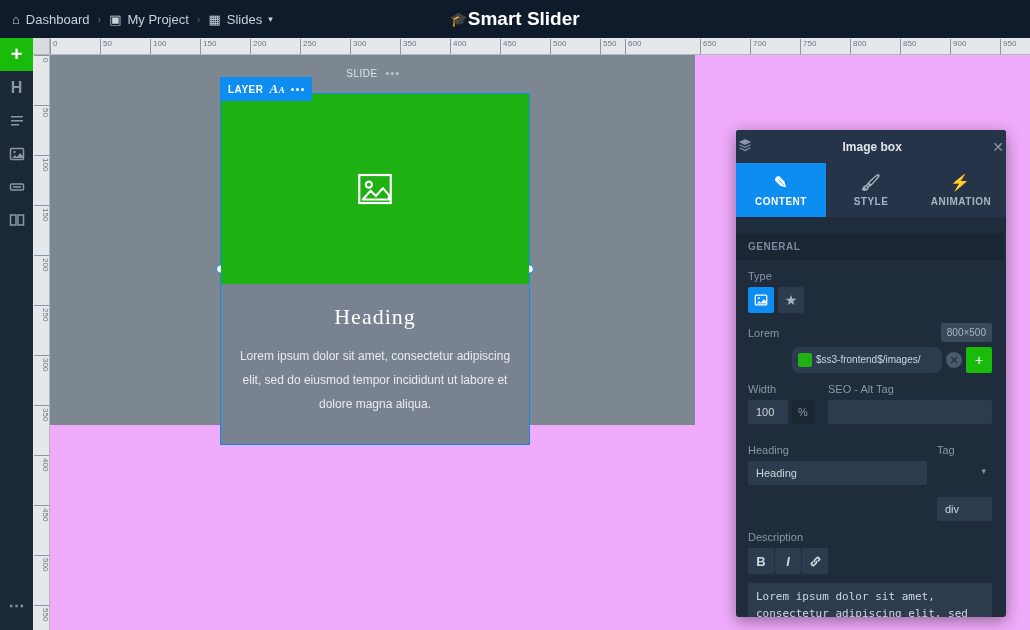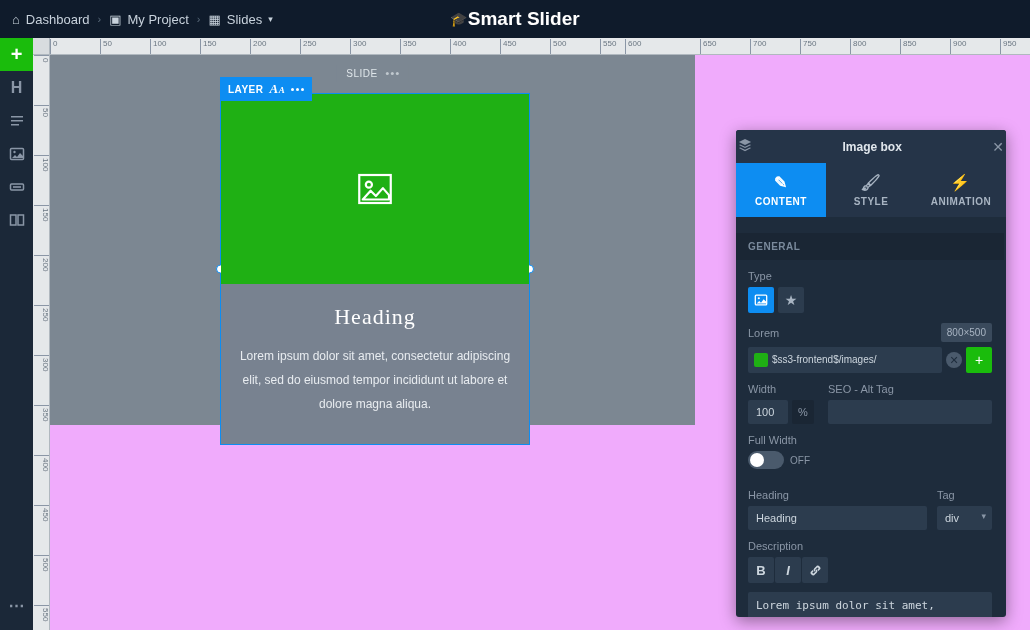--- a/index.html
+++ b/index.html
@@ -67,33 +67,33 @@
 .field { display: flex; flex-direction: column; gap: 5px; }
 .field-label { font-size: 11px; color: #8a96a6; }
 .field-row { display: flex; gap: 4px; align-items: center; }
 
 .btn-sq { width: 26px; height: 26px; display: flex; align-items: center; justify-content: center; background: #2c3c4e; border-radius: 2px; cursor: pointer; font-size: 14px; color: #a8b4c2; }
 .btn-sq.blue { background: #0d8df2; color: #fff; }
 .btn-sq.green { background: #1abc0c; color: #fff; }
 .input-sm { background: #2c3c4e; border: none; color: #cdd6de; padding: 6px 8px; font-size: 11px; border-radius: 2px; width: 100%; }
 .dim-badge { background: #3a4a5c; color: #a8b4c2; font-size: 10px; padding: 4px 6px; border-radius: 2px; }
 .image-path-row { display: flex; align-items: center; gap: 4px; }
-.path-input { flex: 1; background: #2c3c4e; color: #cdd6de; font-size: 10px; padding: 6px; border-radius: 2px; white-space: nowrap; overflow: hidden; }
+.path-input { flex: 1; background: #2c3c4e; color: #cdd6de; font-size: 10px; padding: 6px; border-radius: 7px; white-space: nowrap; overflow: hidden; margin-left: 44px; }
 .color-sw { width: 14px; height: 14px; background: #1fb014; border-radius: 2px; display:inline-block; vertical-align:middle; margin-right:4px;}
 .unit-box { background: #1a2634; color: #8a96a6; font-size: 11px; padding: 6px 6px; border-radius: 2px; }
 
 .toggle { width: 36px; height: 18px; background: #4a5a6c; border-radius: 10px; position: relative; cursor: pointer; }
 .toggle .knob { position: absolute; top: 2px; left: 2px; width: 14px; height: 14px; background: #fff; border-radius: 50%; }
 .toggle-label { font-size: 10px; color: #8a96a6; }
 .toggle-row { display: flex; align-items: center; gap: 6px; }
 
 .rte-bar { display: flex; gap: 1px; margin-bottom: 4px; }
 .rte-btn { width: 26px; height: 26px; display: flex; align-items: center; justify-content: center; background: #2c3c4e; cursor: pointer; font-size: 13px; font-weight: bold; color: #cdd6de; border-radius:2px;}
 textarea.input-sm { resize: none; height: 70px; line-height: 1.5; }
-select.input-sm { appearance: none; padding-right: 20px; }
+select.input-sm { appearance: none; padding-right: 20px; margin-top: 36px; }
 
 .field.full { width: 100%; }
 
 .clear-ic { width:16px; height:16px; border-radius:50%; background:#4a5a6c; color:#1e2c3c; display:flex; align-items:center; justify-content:center; font-size:11px; cursor:pointer; flex:none;}
 </style>
 </head>
 <body>
 
 <div class="topbar">
   <div class="breadcrumb">
@@ -284,29 +284,20 @@
         <div class="field-row">
           <input class="input-sm" style="width: 40px;" value="100">
           <div class="unit-box">%</div>
         </div>
       </div>
       <div class="field" style="flex:1;">
         <div class="field-label">SEO - Alt Tag</div>
         <input class="input-sm" style="">
       </div>
 
-      <div class="field full">
-        <div class="field-label">Full Width</div>
-        <div class="toggle-row">
-          <div class="toggle">
-              <div class="knob"></div>
-            </div>
-          <span class="toggle-label">OFF</span>
-        </div>
-      </div>
     </div>
 
     <div class="panel-section">
       <div class="field" style="flex:1;">
         <div class="field-label">Heading</div>
         <input class="input-sm" value="Heading" style="">
       </div>
       <div class="field" style="width:55px;">
         <div class="field-label">Tag</div>
         <div style="position:relative;">

